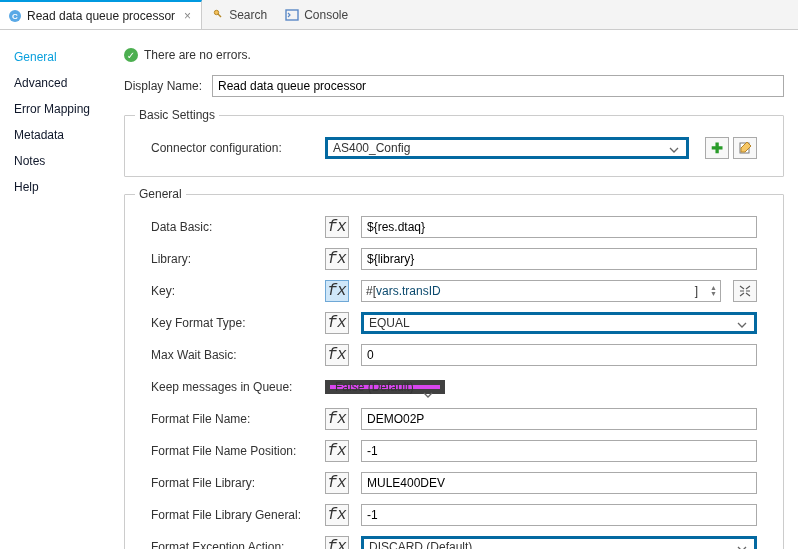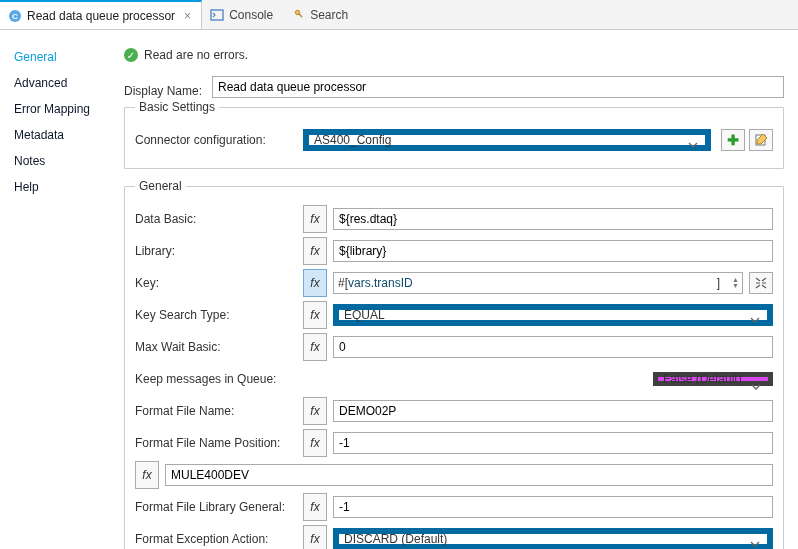--- a/index.html
+++ b/index.html
@@ -9,32 +9,32 @@
   .tab.active { background: #fff; border-top: 2px solid #0099e0; border-right: 1px solid #ccc; color: #222; font-weight: 500; }
   .tab .close { color: #888; font-size: 12px; margin-left: 4px; cursor: pointer; }
   .tab .icon { width: 14px; height: 14px; display: inline-flex; align-items: center; justify-content: center; }
   .body { display: flex; flex: 1; overflow: hidden; }
   .sidebar { width: 110px; border-right: none; padding: 20px 0 0 14px; display: flex; flex-direction: column; gap: 12px; }
   .sidebar-item { color: #0f172a; cursor: pointer; font-size: 12px; }
   .sidebar-item.active { color: #0aa0dd; font-weight: 500; }
   .main { flex: 1; padding: 18px 14px 10px 14px; overflow-y: auto; }
   .status-row { display: flex; align-items: center; gap: 6px; margin-bottom: 12px; }
   .checkcircle { width: 14px; height: 14px; border-radius: 50%; background: #4caf50; color: #fff; font-size: 10px; display: inline-flex; align-items: center; justify-content: center; }
-  .formrow { display: flex; align-items: flex-end; margin-bottom: 2px; min-height: 24px; }
+  .formrow { display: flex; align-items: center; margin-bottom: 10px; min-height: 24px; }
   .formrow label { font-size: 12px; color: #333; }
   .dn-row label { width: 88px; }
   fieldset { border: 1px solid #ccc; border-radius: 1px; margin-bottom: 10px; padding: 8px 10px 10px 10px; }
   fieldset legend { font-size: 12px; padding: 0 4px; color: #333; }
-  .fieldset-row { display: flex; align-items: center; min-height: 28px; margin: 4px 0; gap: 6px; justify-content: space-between; }
+  .fieldset-row { display: flex; align-items: center; min-height: 28px; margin: 4px 16px; gap: 12px; }
   .fset-label { width: 162px; font-size: 12px; }
   .general .fset-label { width: 162px; }
-  .fx-btn { width: 24px; height: 28px; border: 1px solid #aaa; background: #f8f8f8; font-style: italic; font-family: Liberation Sans, sans-serif; font-size: 12px; display: inline-flex; align-items: center; justify-content: center; cursor: pointer; }
+  .fx-btn { width: 24px; height: 22px; border: 1px solid #aaa; background: #f8f8f8; font-style: italic; font-family: Liberation Mono, monospace; font-size: 16px; display: inline-flex; align-items: center; justify-content: center; cursor: pointer; }
   .fx-btn.expr { background: #cfe7f9; border-color: #6fa8d6; }
   .txt { flex: 1; height: 22px; border: 1px solid #aaa; padding: 0 5px; font-size: 12px; background: #fff; }
-  .sel { flex: 1; height: 22px; border: 6px solid #0369a1; background: #fff; display: flex; align-items: center; padding: 0 5px; position: relative; cursor: pointer; }
+  .sel { flex: 1; height: 22px; border: 3px solid #0369a1; background: #fff; display: flex; align-items: center; padding: 0 5px; position: relative; cursor: pointer; }
   .sel .caret { position: absolute; right: 4px; top: 2px; width: 16px; height: 16px; display: flex; align-items: center; justify-content: center; color: #555; }
   .spinner { flex: 1; height: 22px; border: 1px solid #aaa; background: #fff; display: flex; align-items: center; padding: 0 4px; position: relative; }
   .spinner .prefix { color: #333; }
   .spinner .varname { color: #0c4a6e; }
   .spinner .bracket-close { position: absolute; right: 22px; color: #333; }
   .spinner .updn { position: absolute; right: 3px; display: flex; flex-direction: column; gap: 0; }
   .spinner .updn span { font-size: 7px; line-height: 6px; color: #777; cursor: pointer; }
   .picker-btn { width: 24px; height: 22px; border: 1px solid #aaa; background: #f8f8f8; display: inline-flex; align-items: center; justify-content: center; cursor: pointer; }
   .right-icons { display: flex; gap: 4px; margin-left: 4px; }
   .plus-icon { color: #2a9c2a; font-weight: bold; font-size: 14px; }
@@ -53,52 +53,52 @@
           <circle cx="7" cy="7" r="6" fill="#5aa9e6"></circle>
           <text x="7" y="10" font-size="8" text-anchor="middle" fill="#fff" font-weight="bold">C</text>
         </svg>
     </span>
     <span>Read data queue processor</span>
     <span class="close">×</span>
   </div>
   <div class="tab">
     <span class="icon">
       <svg width="14" height="14">
+          <circle cx="6.5" cy="4.5" r="2.2" fill="#f4c05a" stroke="#b5882a" stroke-width="1"></circle>
+          <line x1="7.8" y1="5.8" x2="11" y2="9" stroke="#b5882a" stroke-width="1.4"></line>
+        </svg>
+    </span>
+    <span>Search</span>
+  </div>
+  <div class="tab">
+    <span class="icon">
+      <svg width="14" height="14">
           <rect x="1" y="2" width="12" height="10" fill="none" stroke="#5a88c6" stroke-width="1.4"></rect>
           <path d="M3 5 L5 7 L3 9" fill="none" stroke="#5a88c6" stroke-width="1.2"></path>
         </svg>
     </span>
     <span>Console</span>
-  </div>
-  <div class="tab">
-    <span class="icon">
-      <svg width="14" height="14">
-          <circle cx="6.5" cy="4.5" r="2.2" fill="#f4c05a" stroke="#b5882a" stroke-width="1"></circle>
-          <line x1="7.8" y1="5.8" x2="11" y2="9" stroke="#b5882a" stroke-width="1.4"></line>
-        </svg>
-    </span>
-    <span>Search</span>
   </div>
 </div>
 
 <div class="body">
   <div class="sidebar">
     <div class="sidebar-item active">General</div>
     <div class="sidebar-item">Advanced</div>
     <div class="sidebar-item">Error Mapping</div>
     <div class="sidebar-item">Metadata</div>
     <div class="sidebar-item">Notes</div>
     <div class="sidebar-item">Help</div>
   </div>
 
   <div class="main">
 
     <div class="status-row">
       <span class="checkcircle">✓</span>
-      <span>Read are no errors.</span>
+      <span>There are no errors.</span>
     </div>
 
     <div class="formrow dn-row">
       <label>Display Name:</label>
       <input class="txt" value="Read data queue processor" style="">
     </div>
 
     <fieldset>
       <legend>Basic Settings</legend>
       <div class="fieldset-row">
@@ -157,21 +157,21 @@
         <span class="picker-btn">
           <span>
             <svg width="14" height="14">
                 <path d="M2 2 L6 5 M2 7 L6 7 M2 12 L6 9 M8 5 L12 2 M8 7 L12 7 M8 9 L12 12" stroke="#555" stroke-width="1.1" fill="none"></path>
               </svg>
           </span>
         </span>
       </div>
 
       <div class="fieldset-row">
-        <label class="fset-label">Key Search Type:</label>
+        <label class="fset-label">Key Format Type:</label>
         <span class="fx-btn">fx</span>
         <div class="sel">
           <span>EQUAL</span>
           <span class="caret">
               <svg width="10" height="10">
                 <path d="M1 3 L5 7 L9 3" fill="none" stroke="#666" stroke-width="1.3"></path>
               </svg>
             </span>
         </div>
       </div>
@@ -200,20 +200,21 @@
         <input class="txt" value="DEMO02P" style="">
       </div>
 
       <div class="fieldset-row">
         <label class="fset-label">Format File Name Position:</label>
         <span class="fx-btn">fx</span>
         <input class="txt" value="-1" style="">
       </div>
 
       <div class="fieldset-row">
+        <label class="fset-label">Format File Library:</label>
         <span class="fx-btn">fx</span>
         <input class="txt" value="MULE400DEV" style="">
       </div>
 
       <div class="fieldset-row">
         <label class="fset-label">Format File Library General:</label>
         <span class="fx-btn">fx</span>
         <input class="txt" value="-1" style="">
       </div>
 

